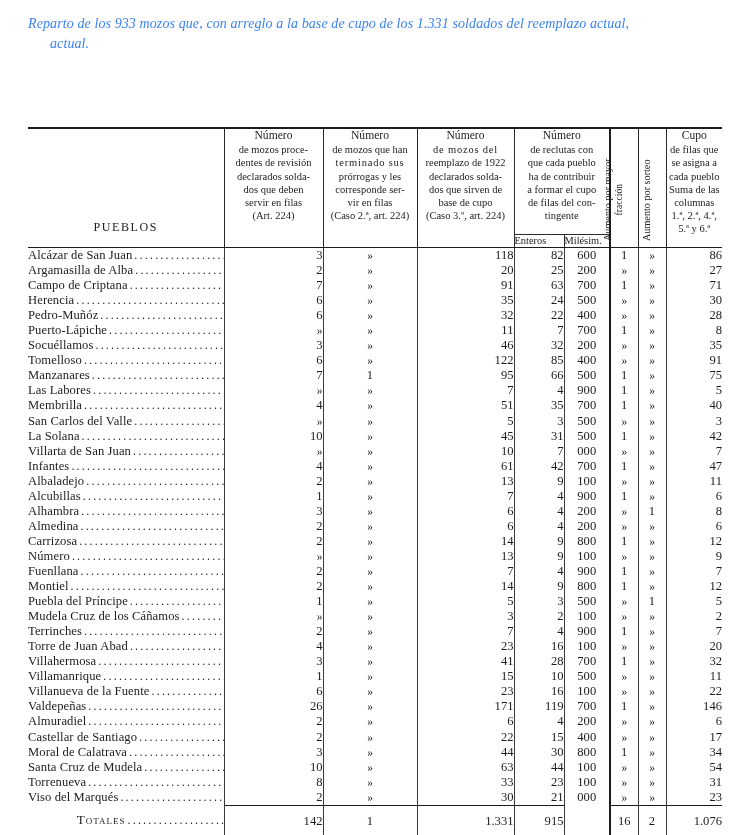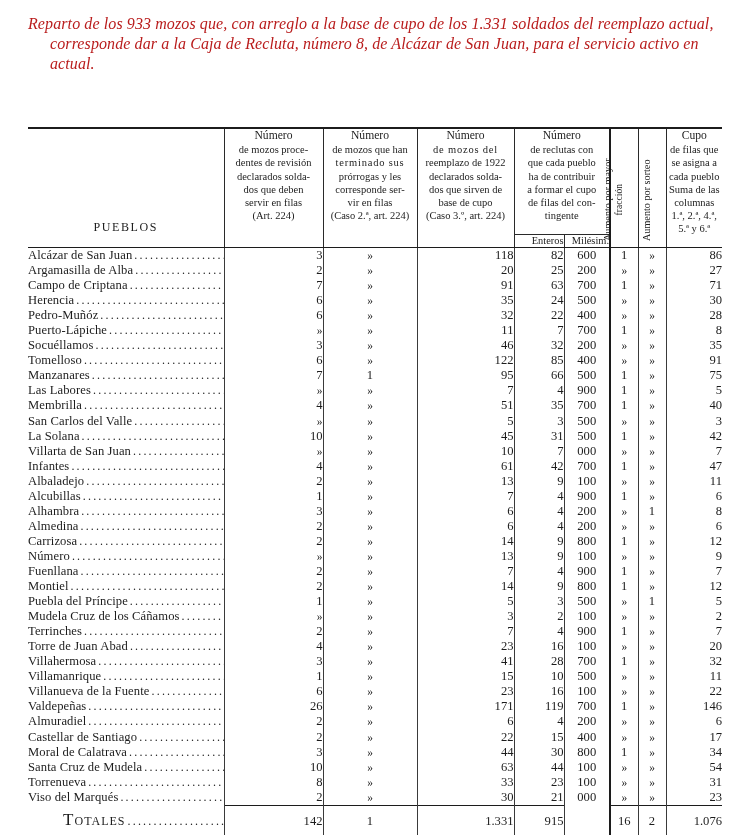--- a/index.html
+++ b/index.html
@@ -21,25 +21,25 @@
     height: 835px;
     box-sizing: border-box;
     padding: 0;
   }
 
   
   .intro {
     margin: 14px 18px 16px 28px;
     font-family: "Liberation Serif", serif;
     font-style: italic;
-    font-size: 16px;
+    font-size: 14px;
     line-height: 20px;
     text-align: justify;
     letter-spacing: 0.1px;
-    color: #b91c1c;
+    color: #3b82f6;
   }
   .intro .ln {
     display: block;
     white-space: nowrap;
   }
   .intro .ln.indent { padding-left: 22px; }
   .intro .ln.j {
     display: flex;
     justify-content: space-between;
   }
@@ -111,21 +111,21 @@
     white-space: nowrap;
     font-size: 10.2px;
     line-height: 11px;
     text-align: center;
   }
   .vert-inner span { display: block; }
   .vert-inner .l2 { font-size: 9.6px; }
 
   
   .sub {
-    text-align: right;
+    text-align: left;
     font-size: 10.4px;
     padding: 2px 0 3px 0;
     border-top: 1.1px solid #2a2a2a;
   }
 
   
   table.body {
     border-collapse: collapse;
     width: 694px;
     table-layout: fixed;
@@ -181,21 +181,21 @@
     padding-right: 0;
     letter-spacing: 0.6px;
   }
   .totales-lbl {
     display: flex;
     align-items: baseline;
     justify-content: flex-end;
   }
   .totales-word {
     font-variant: small-caps;
-    font-size: 17px;
+    font-size: 13px;
     letter-spacing: 1px;
   }
   .totales-dots {
     letter-spacing: 2.2px;
     font-size: 12px;
     padding-left: 2px;
     width: 96px;
     overflow: hidden;
     white-space: nowrap;
     text-align: left;
@@ -204,21 +204,20 @@
 
   .guillemet { font-size: 11.5px; }
 </style>
 </head>
 <body>
 
 <div class="page">
 
   <div class="intro">
     <span class="ln j">Reparto de los 933 mozos que, con arreglo a la base de cupo de los 1.331 soldados del reemplazo actual,</span>
-    <span class="ln indent">corresponde dar a la Caja de Recluta, número 8, de Alcázar de San Juan, para el servicio activo en</span>
     <span class="ln indent">actual.</span>
   </div>
 
   <div class="tbl-wrap">
 
     <table class="main">
       <colgroup>
         <col style="width:196px">
         <col style="width:99px">
         <col style="width:94px">

